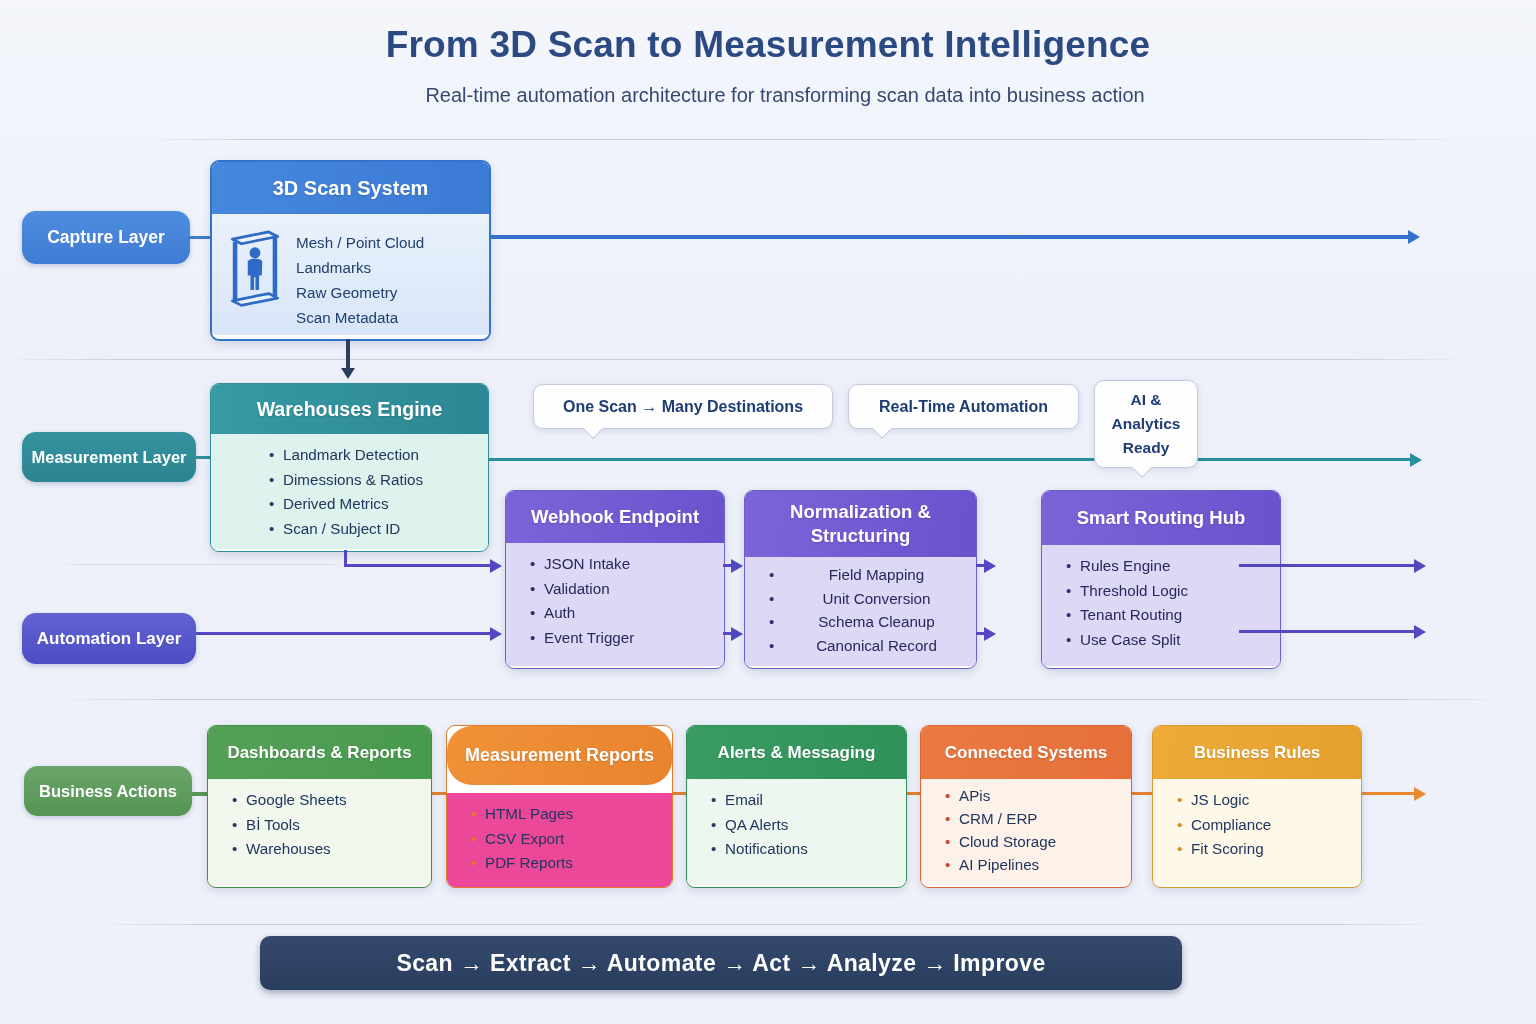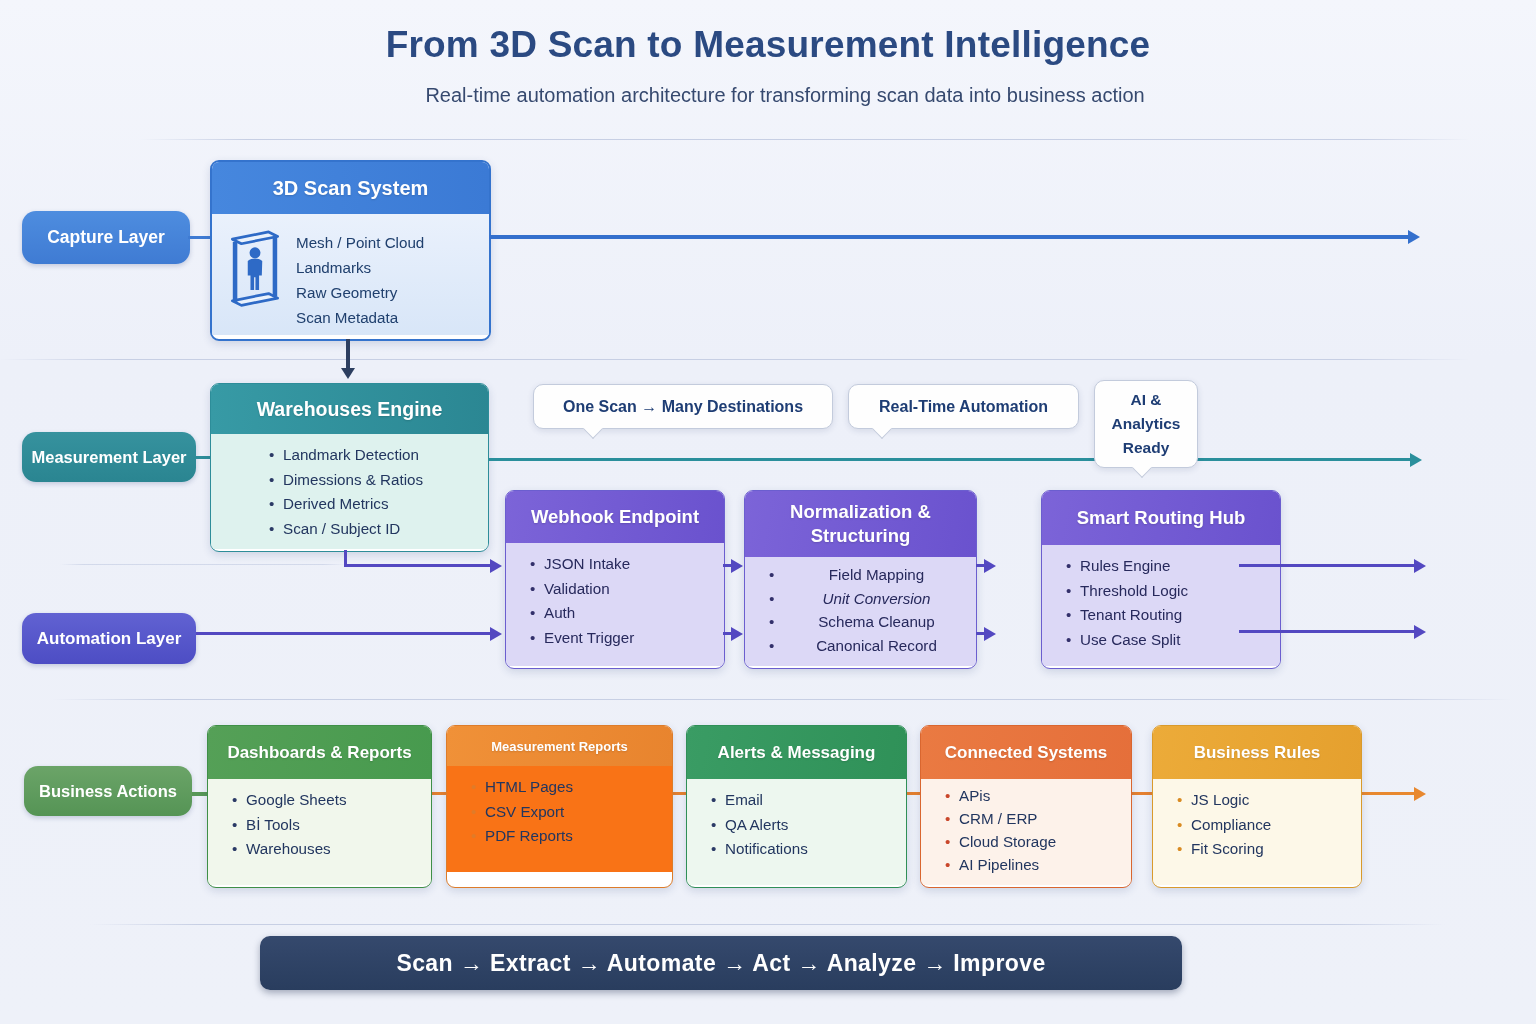--- a/index.html
+++ b/index.html
@@ -156,21 +156,21 @@
   <div class="arr h" style="--c:#5348c1;left:723px;top:564px;width:9px;height:3px;"></div>
   <div class="arr h" style="--c:#5348c1;left:723px;top:632px;width:9px;height:3px;"></div>
 
   <div class="box" style="left:744px;top:490px;width:231px;height:177px;border:1.5px solid #6b5ecf;">
     <div class="box-head" style="height:66px;font-size:18.5px;line-height:24px;background:linear-gradient(100deg,#7c64d8,#6a52ce);padding:0 18px;">
       <span>Normalization &amp; Structuring</span>
     </div>
     <div class="box-body" style="height:109px;background:#dcd8f6;">
       <ul class="items" style="--b:#33306b;color:#27295c;padding-top:6px;text-align:center;">
         <li style="line-height:23.5px;">Field Mapping</li>
-        <li style="line-height:23.5px;font-style:italic;">Unit Conversion</li>
+        <li style="line-height:23.5px;">Unit Conversion</li>
         <li style="line-height:23.5px;">Schema Cleanup</li>
         <li style="line-height:23.5px;">Canonical Record</li>
       </ul>
     </div>
   </div>
 
   <div class="arr h" style="--c:#5348c1;left:976px;top:564px;width:9px;height:3px;"></div>
   <div class="arr h" style="--c:#5348c1;left:976px;top:632px;width:9px;height:3px;"></div>
 
   <div class="box" style="left:1000px;top:490px;width:238px;height:177px;border:1.5px solid #6b5ecf;margin-left:41px;">
@@ -209,24 +209,24 @@
     <div class="box-body" style="height:106px;background:#f1f7ec;">
       <ul class="items" style="--b:#2b3a66;">
         <li>Google Sheets</li>
         <li>Bİ Tools</li>
         <li>Warehouses</li>
       </ul>
     </div>
   </div>
 
   <div class="box" style="left:446px;top:725px;width:225px;height:161px;border:1.5px solid #dd7c2a;">
-    <div class="box-head" style="height:40px;font-size:13px;background:linear-gradient(100deg,#f09138,#e8842e);">
+    <div class="box-head" style="height:59px;font-size:18px;background:linear-gradient(100deg,#f09138,#e8842e);border-radius:25px;">
       <span>Measurement Reports</span>
     </div>
-    <div class="box-body" style="height:106px;background:#f97316;">
+    <div class="box-body" style="height:106px;background:#ec4899;margin-top:8px;">
       <ul class="items" style="--b:#e07b28;">
         <li>HTML Pages</li>
         <li>CSV Export</li>
         <li>PDF Reports</li>
       </ul>
     </div>
   </div>
 
   <div class="box" style="left:686px;top:725px;width:219px;height:161px;border:1.5px solid #2f8f57;">
     <div class="box-head" style="height:53px;font-size:17px;background:linear-gradient(100deg,#3a9c64,#2f9158);">

